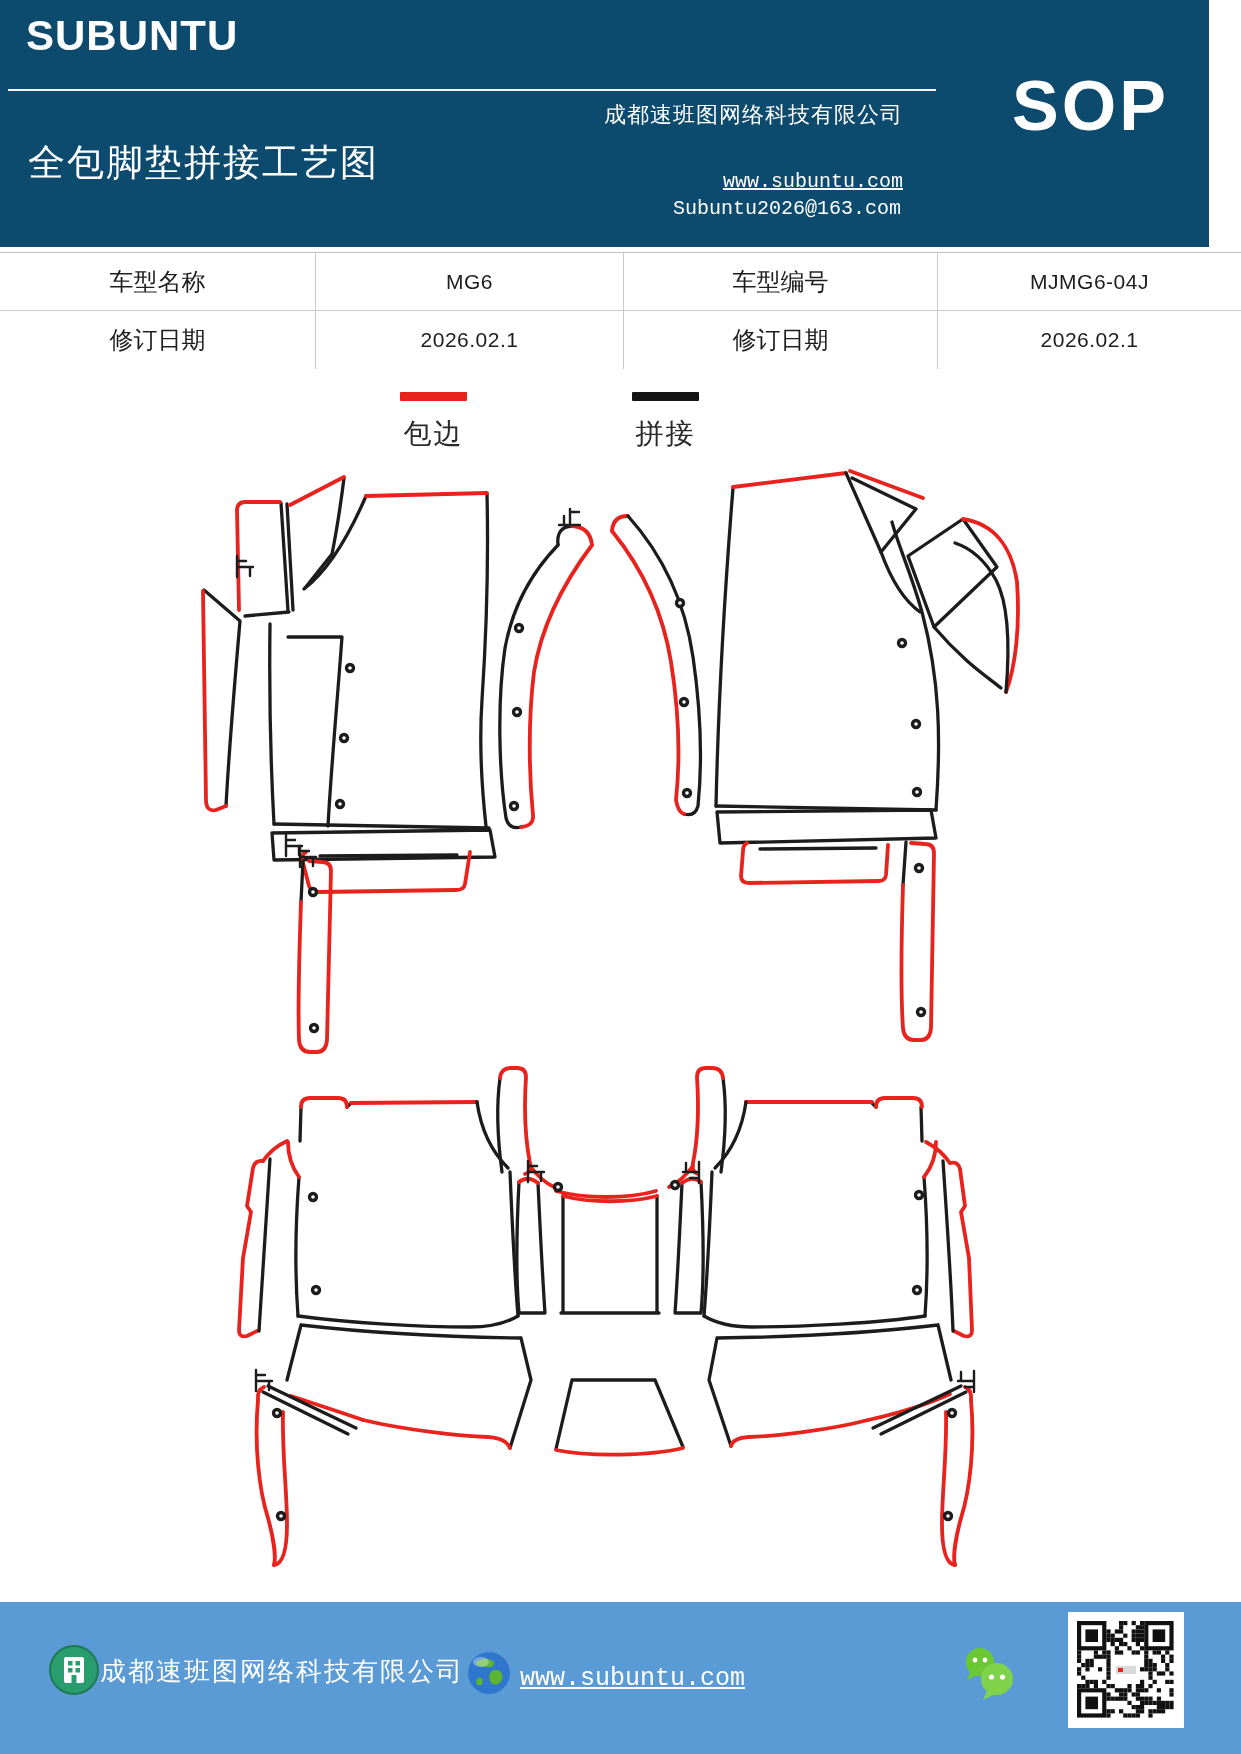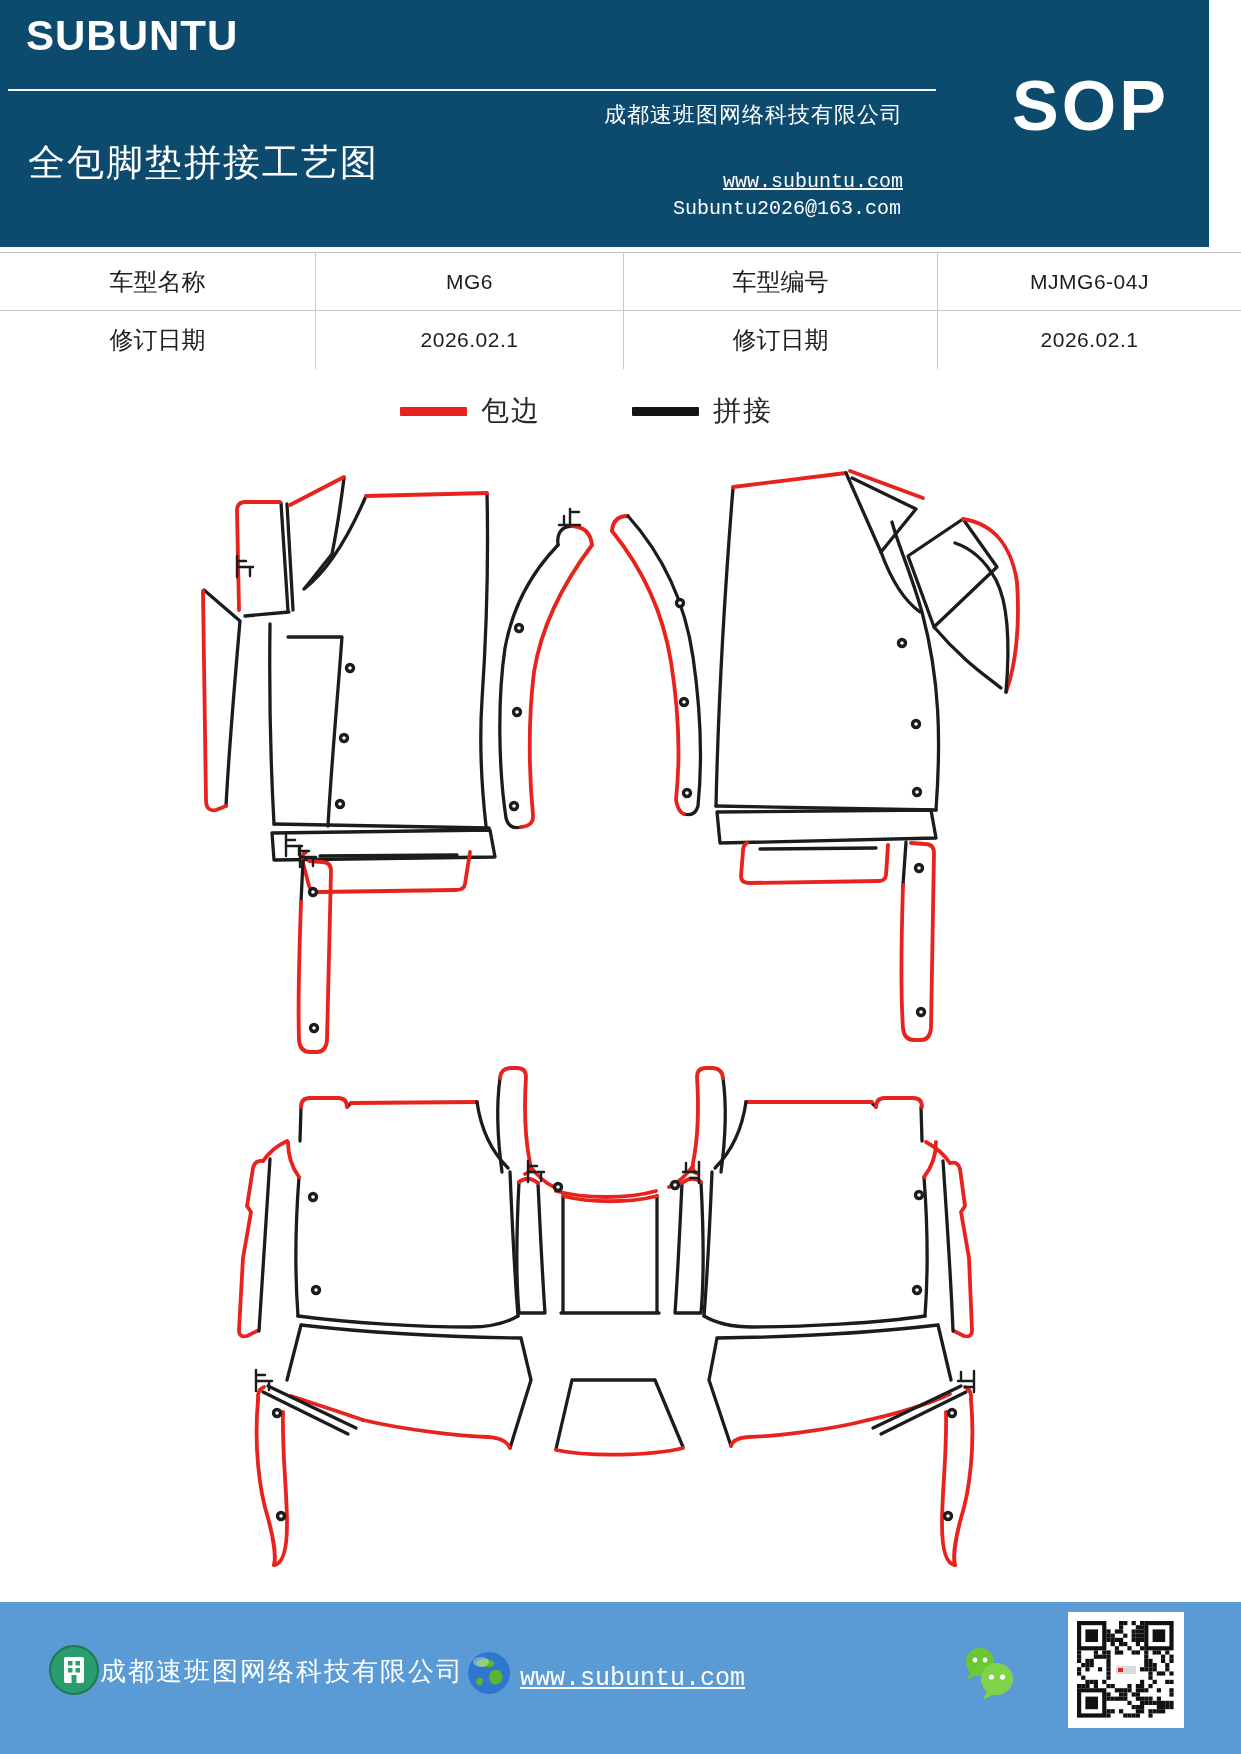--- a/index.html
+++ b/index.html
@@ -17,21 +17,21 @@
   
   .info-table{position:absolute;left:0px;top:252px;width:1241px;height:116px;
       display:grid;grid-template-columns:316px 308px 314px 303px;grid-template-rows:58px 58px;
       border-top:1.5px solid #c3c3c3;border-bottom:1.5px solid #c3c3c3;box-sizing:border-box;}
   .cell{border-right:1.5px solid #c9c9c9;border-bottom:1.5px solid #c9c9c9;display:flex;align-items:center;justify-content:center;
         font-size:24px;color:#1d1d1d;box-sizing:border-box;background:#fff;}
   .cell:nth-child(4n){border-right:none;text-align:right;}
   .cell:nth-child(n+5){border-bottom:none;}
   .cell.value{font-weight:400;font-size:21px;letter-spacing:.5px;}
   
-  .legend-item{position:absolute;top:392px;display:flex;align-items:center;gap:14px;}
+  .legend-item{position:absolute;top:392px;display:flex;align-items:center;gap:14px;flex-direction:column;}
   .legend-item .swatch{width:67px;height:9px;border-radius:1px;}
   .legend-item .lab{font-size:28px;color:#2a2a2a;letter-spacing:2px;}
   #legend-bind{left:400px;}
   #legend-seam{left:632px;}
   .sw-red{background:#e8221c;}
   .sw-black{background:#141414;}
   
   .diagram{position:absolute;left:0;top:0;width:1241px;height:1754px;}
   
   .footer{position:absolute;left:0;top:1602px;width:1241px;height:152px;background:#5b9bd5;color:#fff;}

